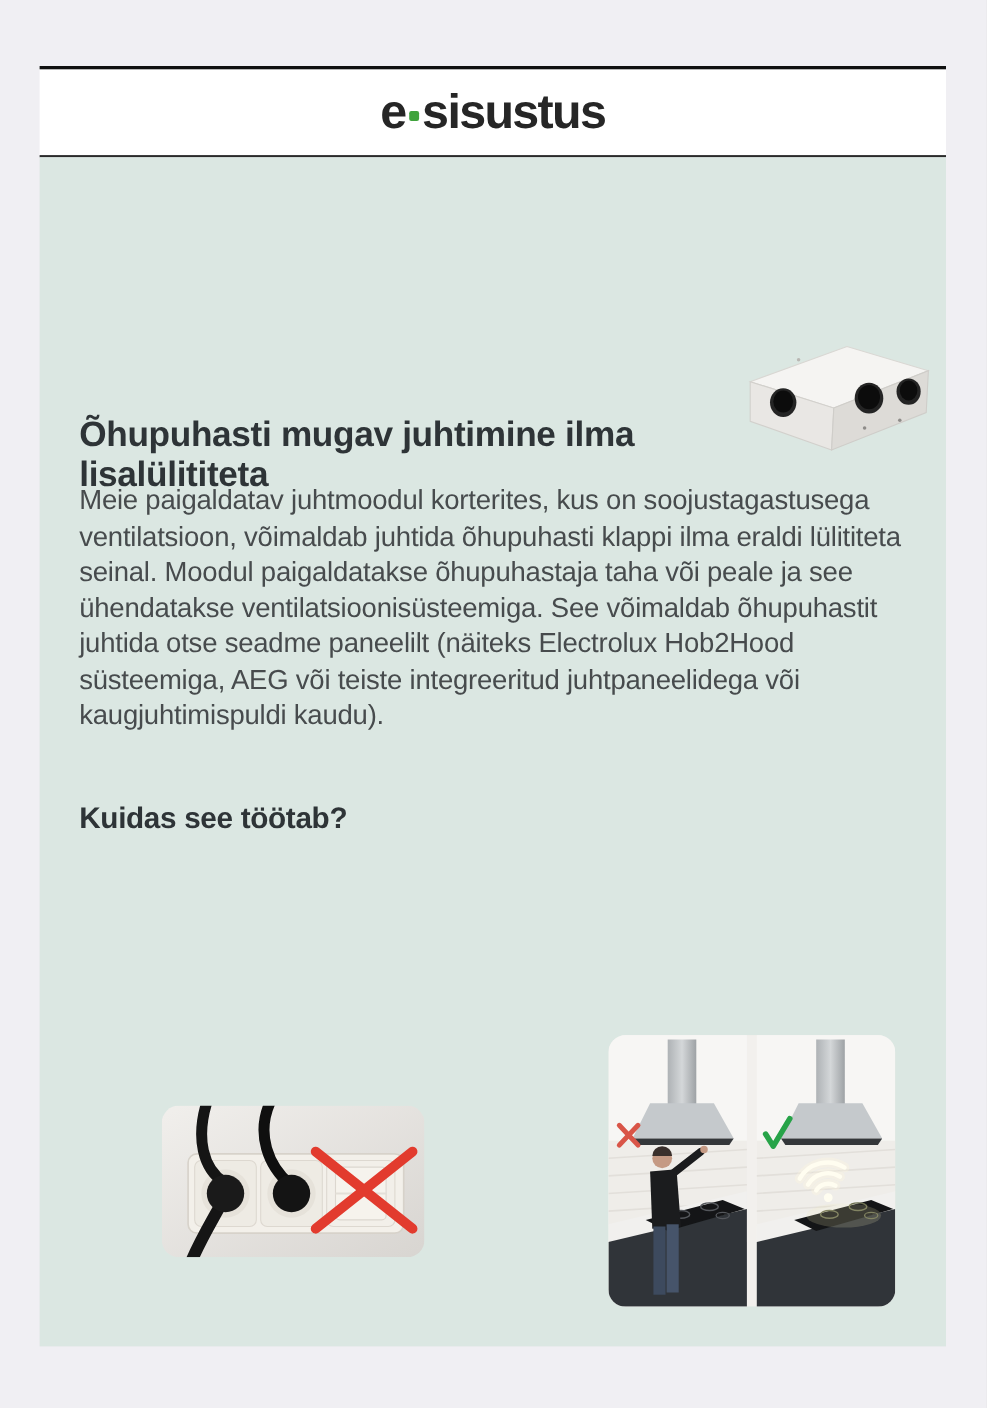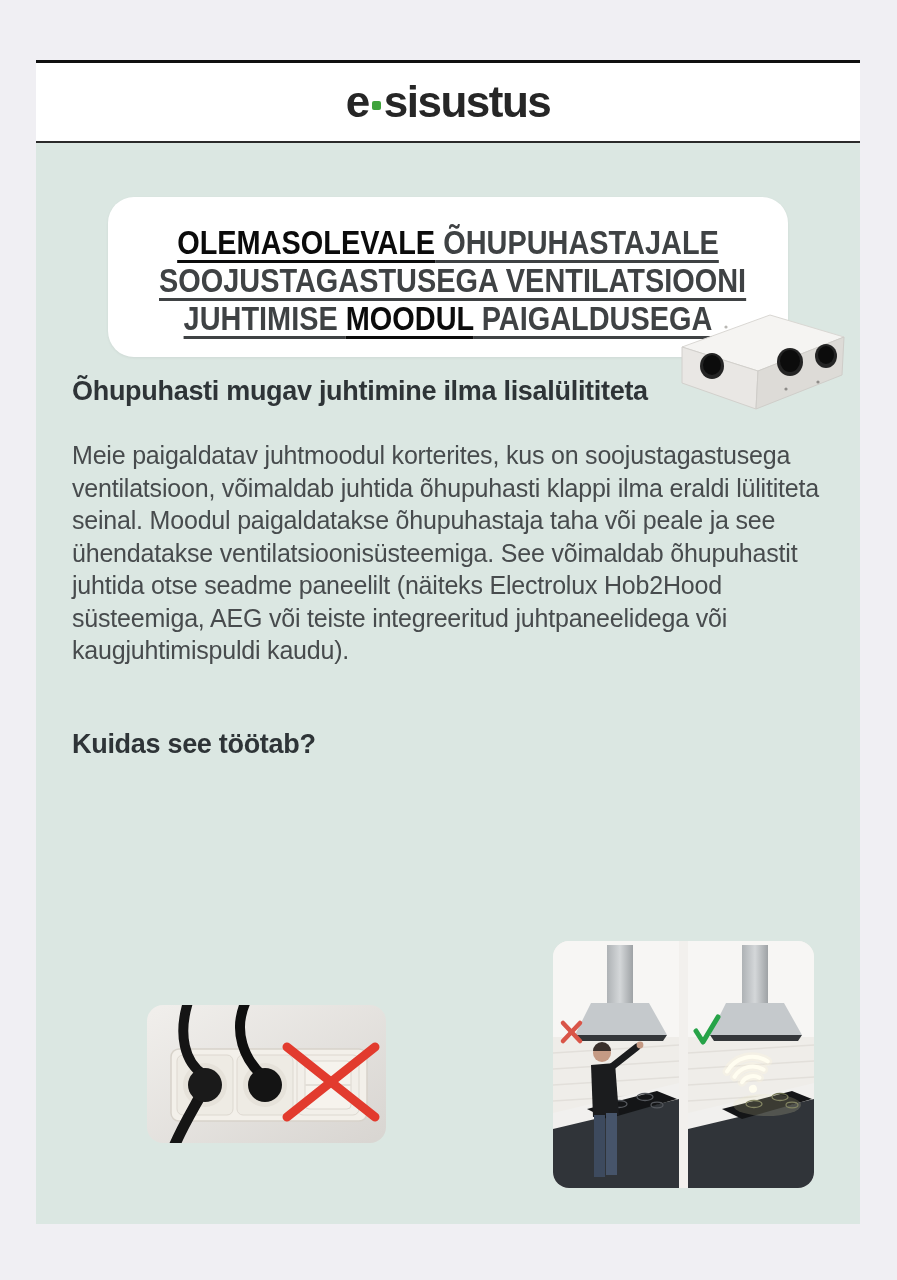--- a/index.html
+++ b/index.html
@@ -32,21 +32,21 @@
     transform:scaleX(0.85); transform-origin:center;
   }
   .title-line span { text-decoration:underline; text-decoration-thickness:3px; text-underline-offset:6px; }
   .t-strong { color:#0b0b0b; }
   .t-norm { color:#3f4244; }
 
   .vent-unit { position:absolute; left:632px; top:166px; width:184px; height:104px; }
 
   .subtitle {
     position:absolute; left:36px; top:233px; width:620px;
-    font-size:27px; font-weight:bold; color:#2e3437; letter-spacing:-0.3px;
+    font-size:32px; font-weight:bold; color:#2e3437; letter-spacing:-0.3px;
   }
 
   .intro {
     position:absolute; left:36px; top:296px; width:764px;
     font-size:25px; line-height:32.5px; color:#474b4d; letter-spacing:-0.2px;
   }
 
   .hiw-heading {
     position:absolute; left:36px; top:586px;
     font-size:27px; font-weight:bold; color:#2e3437; letter-spacing:-0.3px;
@@ -77,25 +77,20 @@
     <div class="sheet-header">
       <div class="logo">
         <span>e</span>
         <span class="logo-dot"></span>
         <span>sisustus</span>
       </div>
     </div>
 
     <div class="sheet-body">
 
-      <div class="title-box">
-        <div class="title-line"><span class="t-strong">OLEMASOLEVALE</span><span class="t-norm"> ÕHUPUHASTAJALE</span></div>
-        <div class="title-line"><span class="t-norm">SOOJUSTAGASTUSEGA VENTILATSIOONI</span></div>
-        <div class="title-line"><span class="t-norm">JUHTIMISE </span><span class="t-strong">MOODUL</span><span class="t-norm"> PAIGALDUSEGA</span></div>
-      </div>
 
       <div class="vent-unit">
         <svg viewBox="0 0 184 104" xmlns="http://www.w3.org/2000/svg">
           <polygon points="14,38 102,6 176,28 90,62" fill="#f5f4f2" stroke="#d9d7d3" stroke-width="1"></polygon>
           <polygon points="14,38 90,62 88,100 14,74" fill="#e9e7e4" stroke="#d2d0cc" stroke-width="1"></polygon>
           <polygon points="90,62 176,28 174,66 88,100" fill="#dddbd7" stroke="#cfcdc9" stroke-width="1"></polygon>
           <ellipse cx="44" cy="57" rx="12" ry="13" fill="#242424"></ellipse>
           <ellipse cx="44" cy="56" rx="9" ry="10" fill="#0c0c0c"></ellipse>
           <ellipse cx="122" cy="53" rx="13" ry="14" fill="#242424"></ellipse>
           <ellipse cx="122" cy="52" rx="10" ry="11" fill="#0c0c0c"></ellipse>

